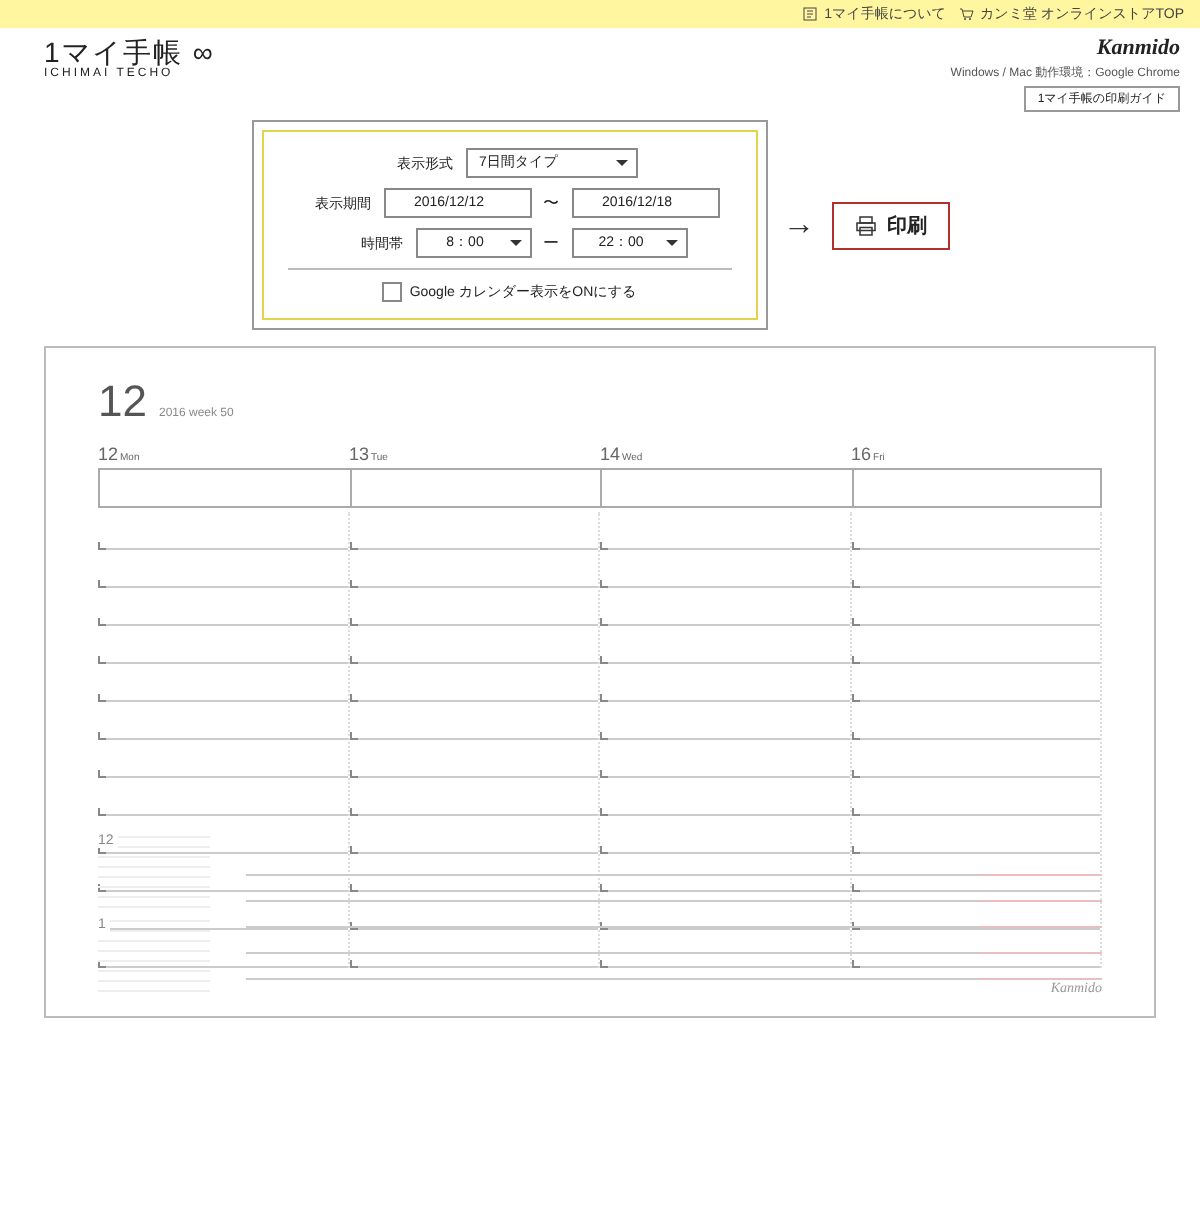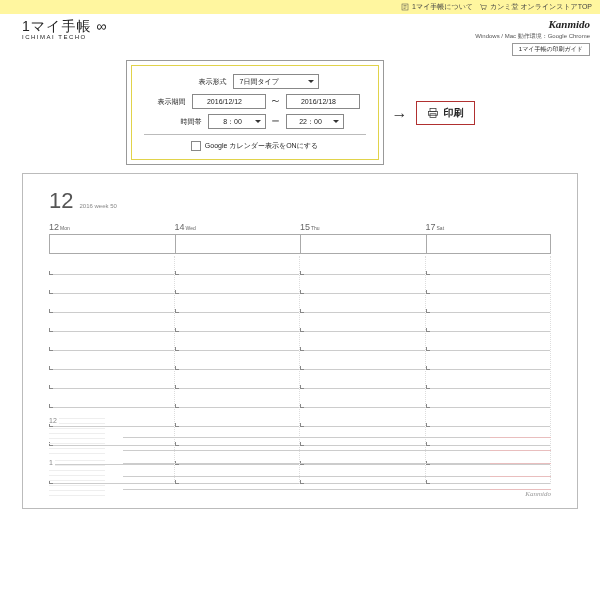--- a/index.html
+++ b/index.html
@@ -161,20 +161,41 @@
           <div class="slot"></div>
           <div class="slot"></div>
           <div class="slot"></div>
           <div class="slot"></div>
           <div class="slot"></div>
           <div class="slot"></div>
         </div>
       </div>
       <div class="daycol">
         <div class="dayhdr">
+          <span class="dn">13</span>
+          <span class="dw">Tue</span>
+        </div>
+        <div class="box"></div>
+        <div class="slots lines">
+          <div class="slot"></div>
+          <div class="slot"></div>
+          <div class="slot"></div>
+          <div class="slot"></div>
+          <div class="slot"></div>
+          <div class="slot"></div>
+          <div class="slot"></div>
+          <div class="slot"></div>
+          <div class="slot"></div>
+          <div class="slot"></div>
+          <div class="slot"></div>
+          <div class="slot"></div>
+        </div>
+      </div>
+      <div class="daycol">
+        <div class="dayhdr">
           <span class="dn">14</span>
           <span class="dw">Wed</span>
         </div>
         <div class="box"></div>
         <div class="slots lines">
           <div class="slot"></div>
           <div class="slot"></div>
           <div class="slot"></div>
           <div class="slot"></div>
           <div class="slot"></div>
@@ -182,43 +203,22 @@
           <div class="slot"></div>
           <div class="slot"></div>
           <div class="slot"></div>
           <div class="slot"></div>
           <div class="slot"></div>
           <div class="slot"></div>
         </div>
       </div>
       <div class="daycol">
         <div class="dayhdr">
-          <span class="dn">15</span>
-          <span class="dw">Thu</span>
-        </div>
-        <div class="box"></div>
-        <div class="slots lines">
-          <div class="slot"></div>
-          <div class="slot"></div>
-          <div class="slot"></div>
-          <div class="slot"></div>
-          <div class="slot"></div>
-          <div class="slot"></div>
-          <div class="slot"></div>
-          <div class="slot"></div>
-          <div class="slot"></div>
-          <div class="slot"></div>
-          <div class="slot"></div>
-          <div class="slot"></div>
-        </div>
-      </div>
-      <div class="daycol">
-        <div class="dayhdr">
-          <span class="dn">17</span>
-          <span class="dw">Sat</span>
+          <span class="dn">16</span>
+          <span class="dw">Fri</span>
         </div>
         <div class="box"></div>
         <div class="slots lines">
           <div class="slot"></div>
           <div class="slot"></div>
           <div class="slot"></div>
           <div class="slot"></div>
           <div class="slot"></div>
           <div class="slot"></div>
           <div class="slot"></div>

